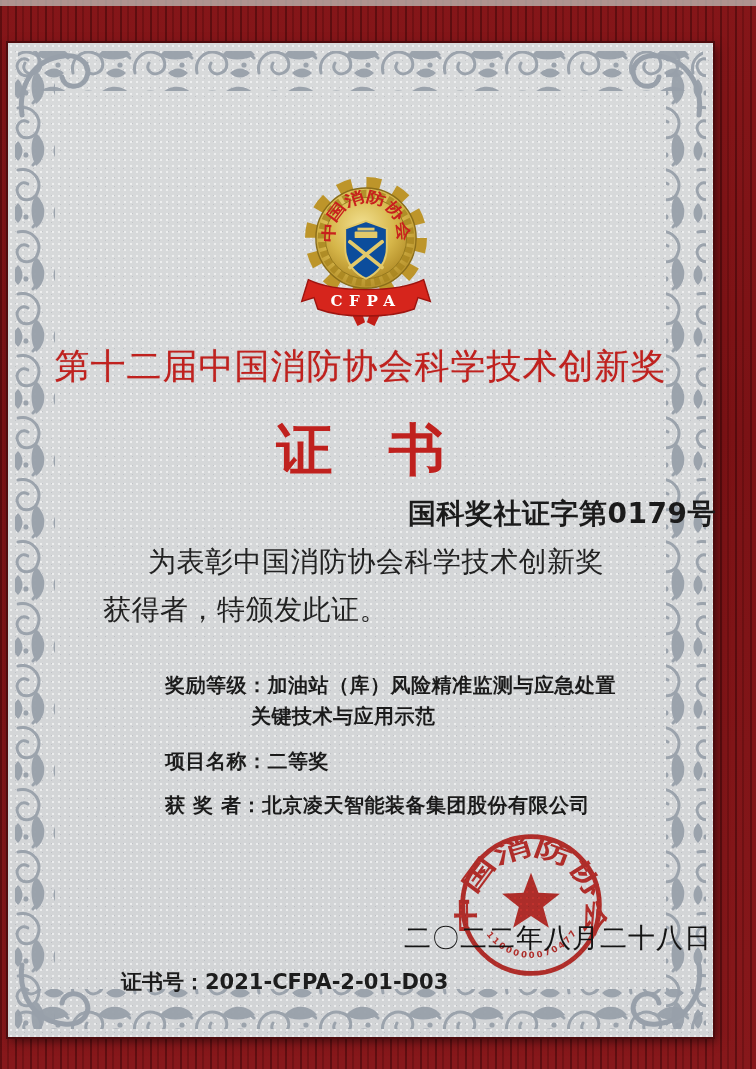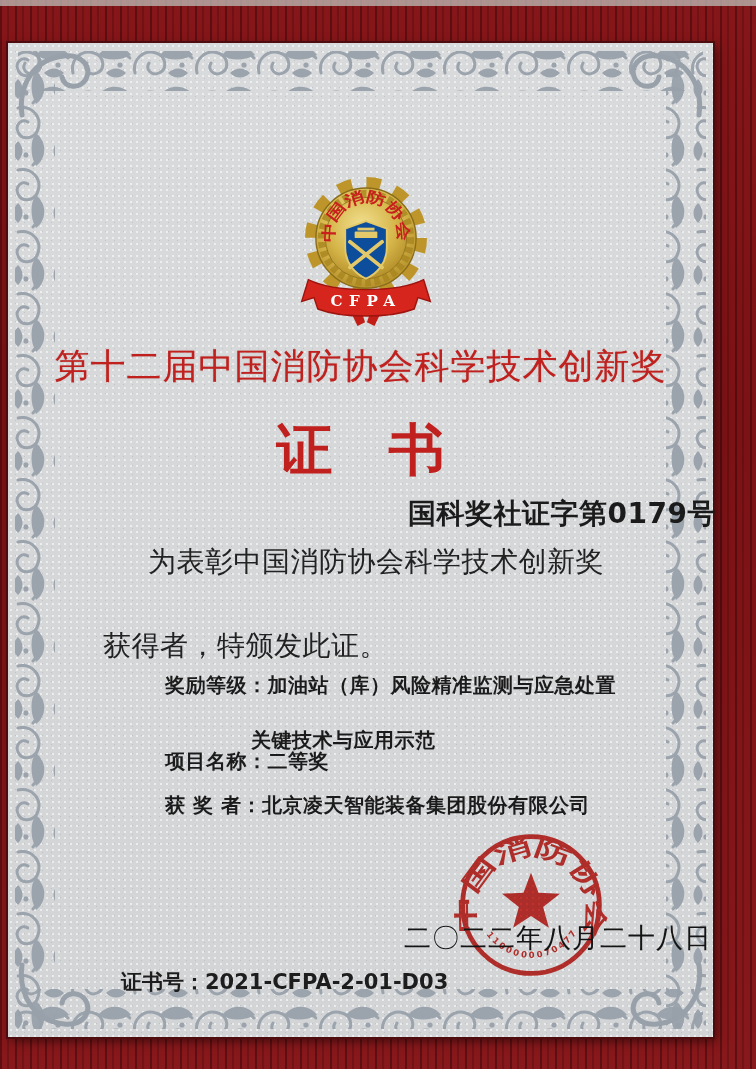--- a/index.html
+++ b/index.html
@@ -37,24 +37,24 @@
   }
   .issue-no{
     left:400px;top:452px;font-size:28px;font-weight:700;color:#1b1b1b;
     letter-spacing:.5px;
   }
   .body-line{
     font-family:"DejaVu Serif","Liberation Serif",serif;
     font-size:28px;color:#222;font-weight:500;letter-spacing:.5px;
   }
   .body1{left:140px;top:500px;}
-  .body2{left:95px;top:548px;margin-top:36px;}
+  .body2{left:95px;top:548px;}
   .field{font-size:20px;font-weight:700;color:#1b1b1b;letter-spacing:.5px;}
   .f-proj1{left:157px;top:629px;}
-  .f-proj2{left:243px;top:684px;}
+  .f-proj2{left:243px;top:660px;}
   .f-grade{left:157px;top:705px;}
   .f-winner{left:157px;top:749px;}
   .seal-svg{position:absolute;left:443px;top:786px;width:160px;height:152px;
     mix-blend-mode:multiply;opacity:.95;}
   .date-line{
     left:396px;top:877px;font-family:"DejaVu Serif","Liberation Serif",serif;
     font-size:27px;font-weight:400;color:#141414;letter-spacing:1px;z-index:4;
   }
   .footer-no{left:95px;top:925px;font-size:21px;font-weight:700;color:#1d1d1d;margin-left:18px;}
   .emblem-svg{position:absolute;left:285px;top:127px;width:146px;height:156px;}

